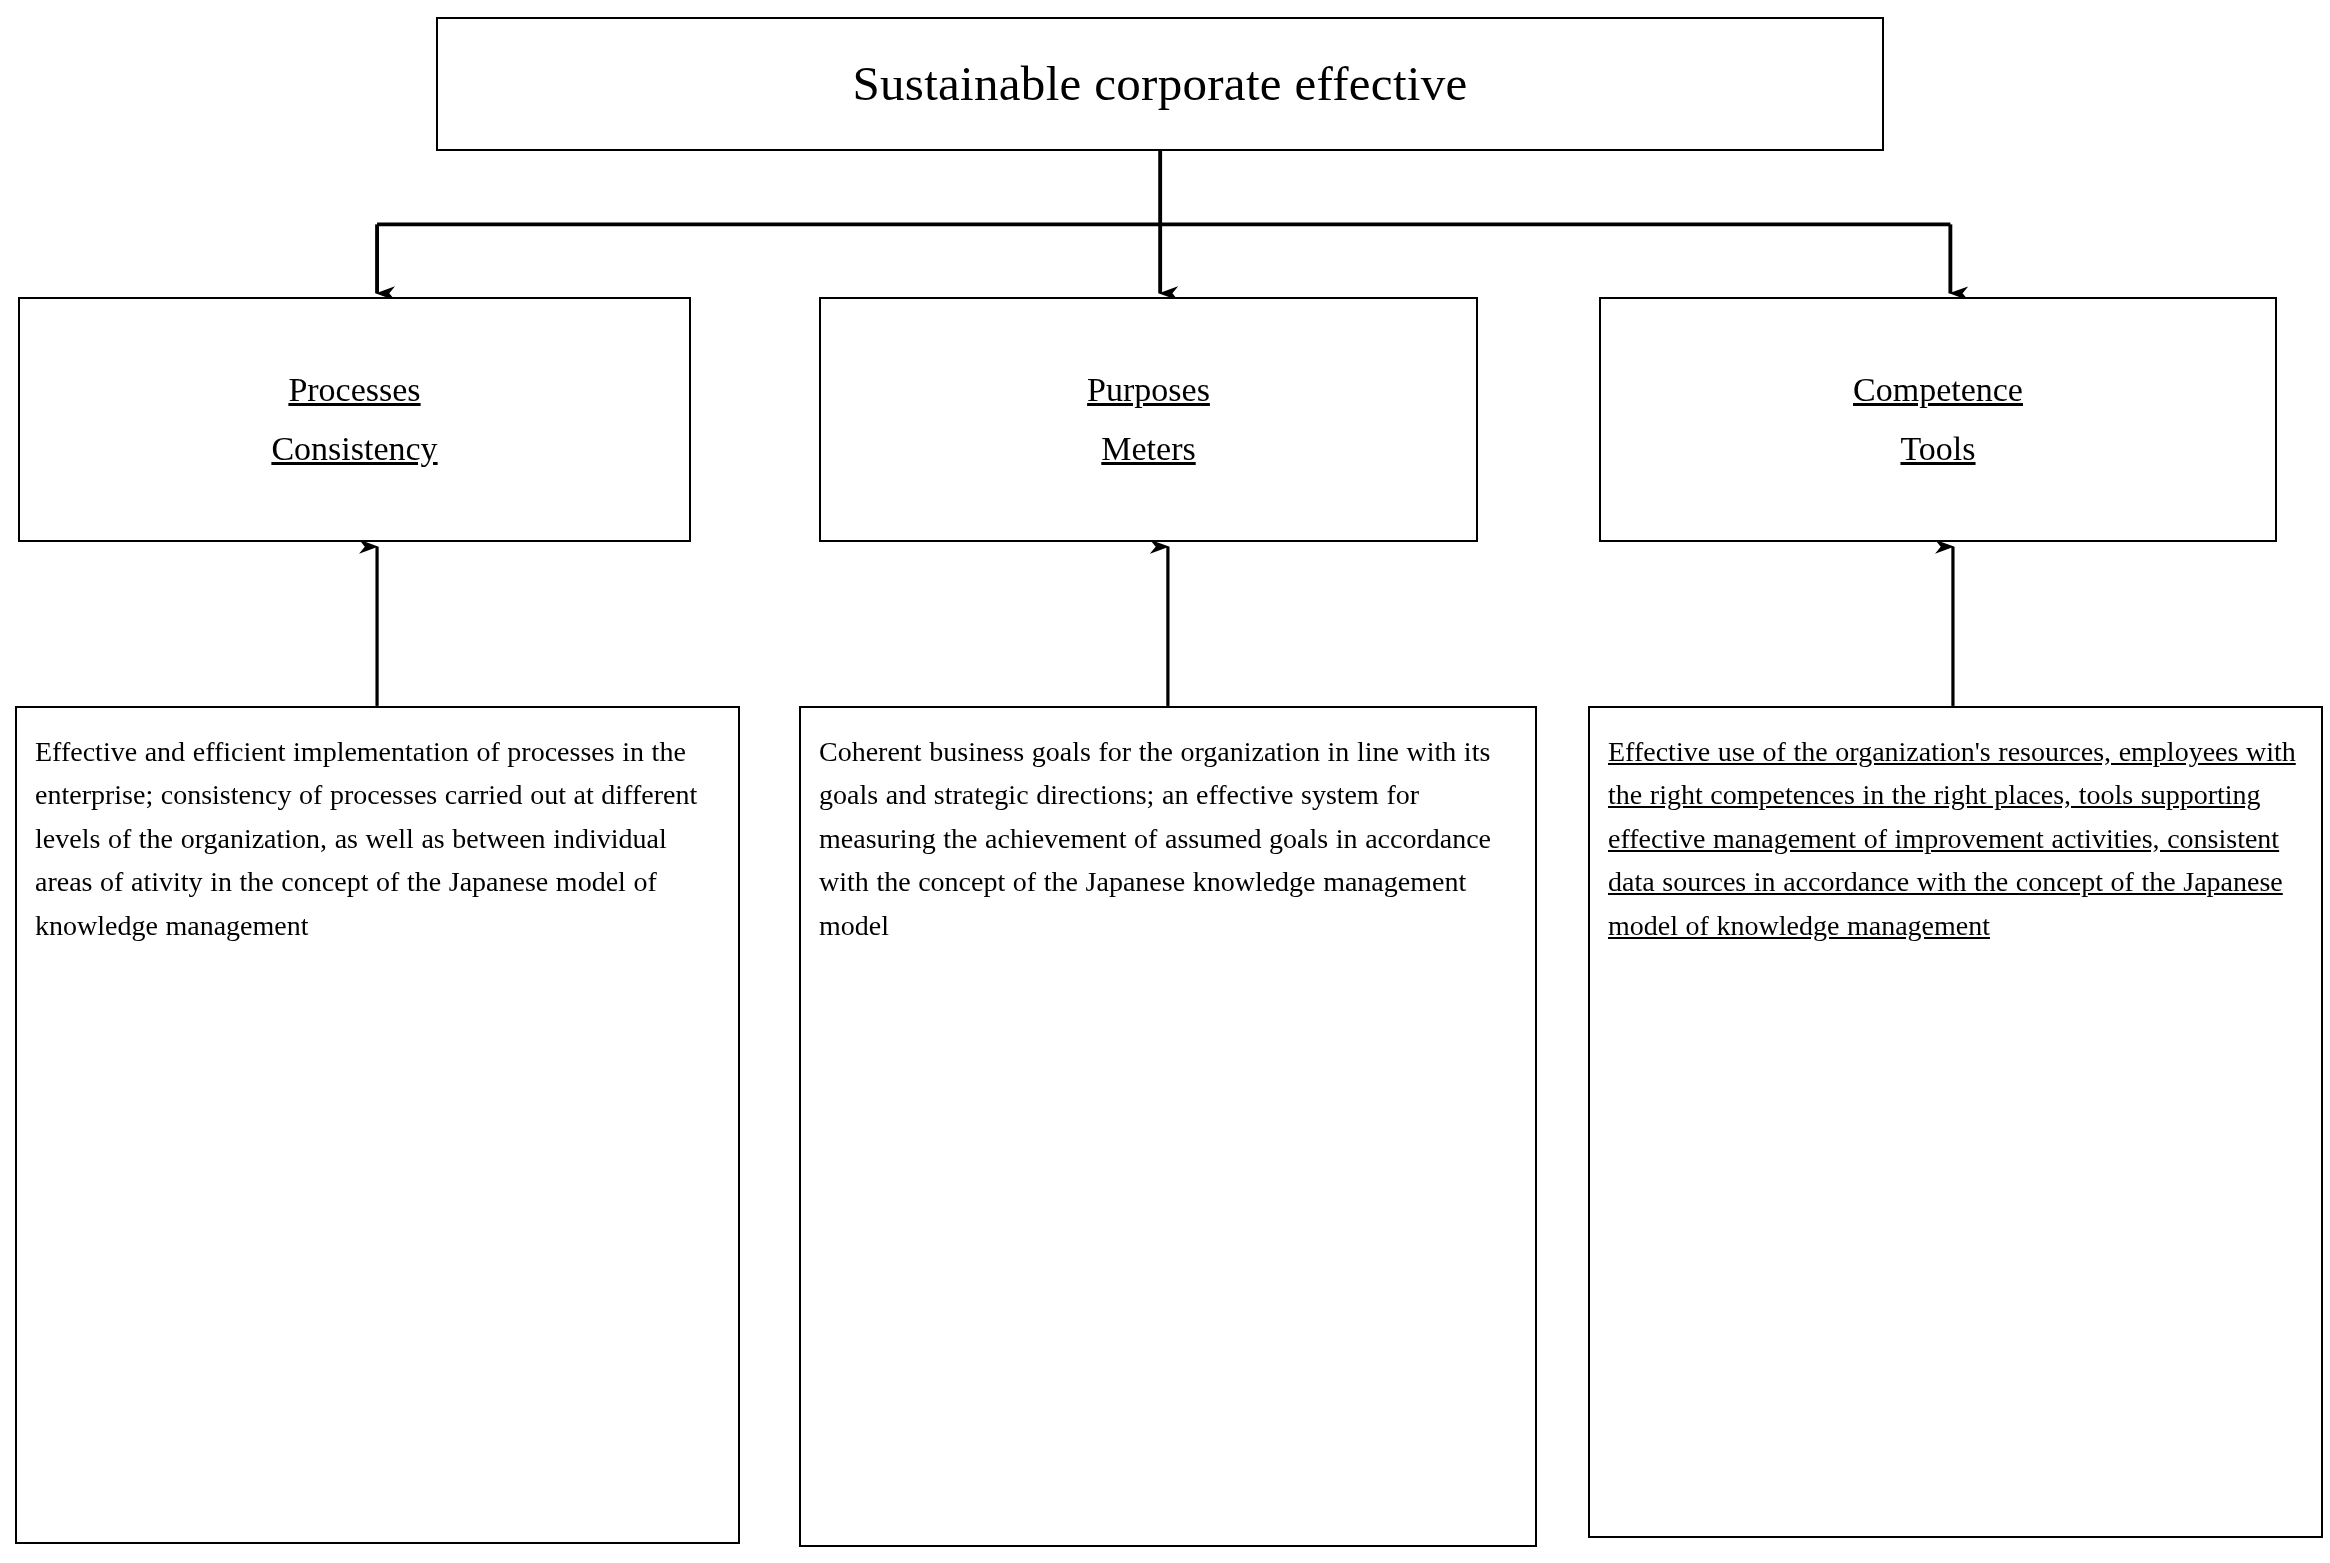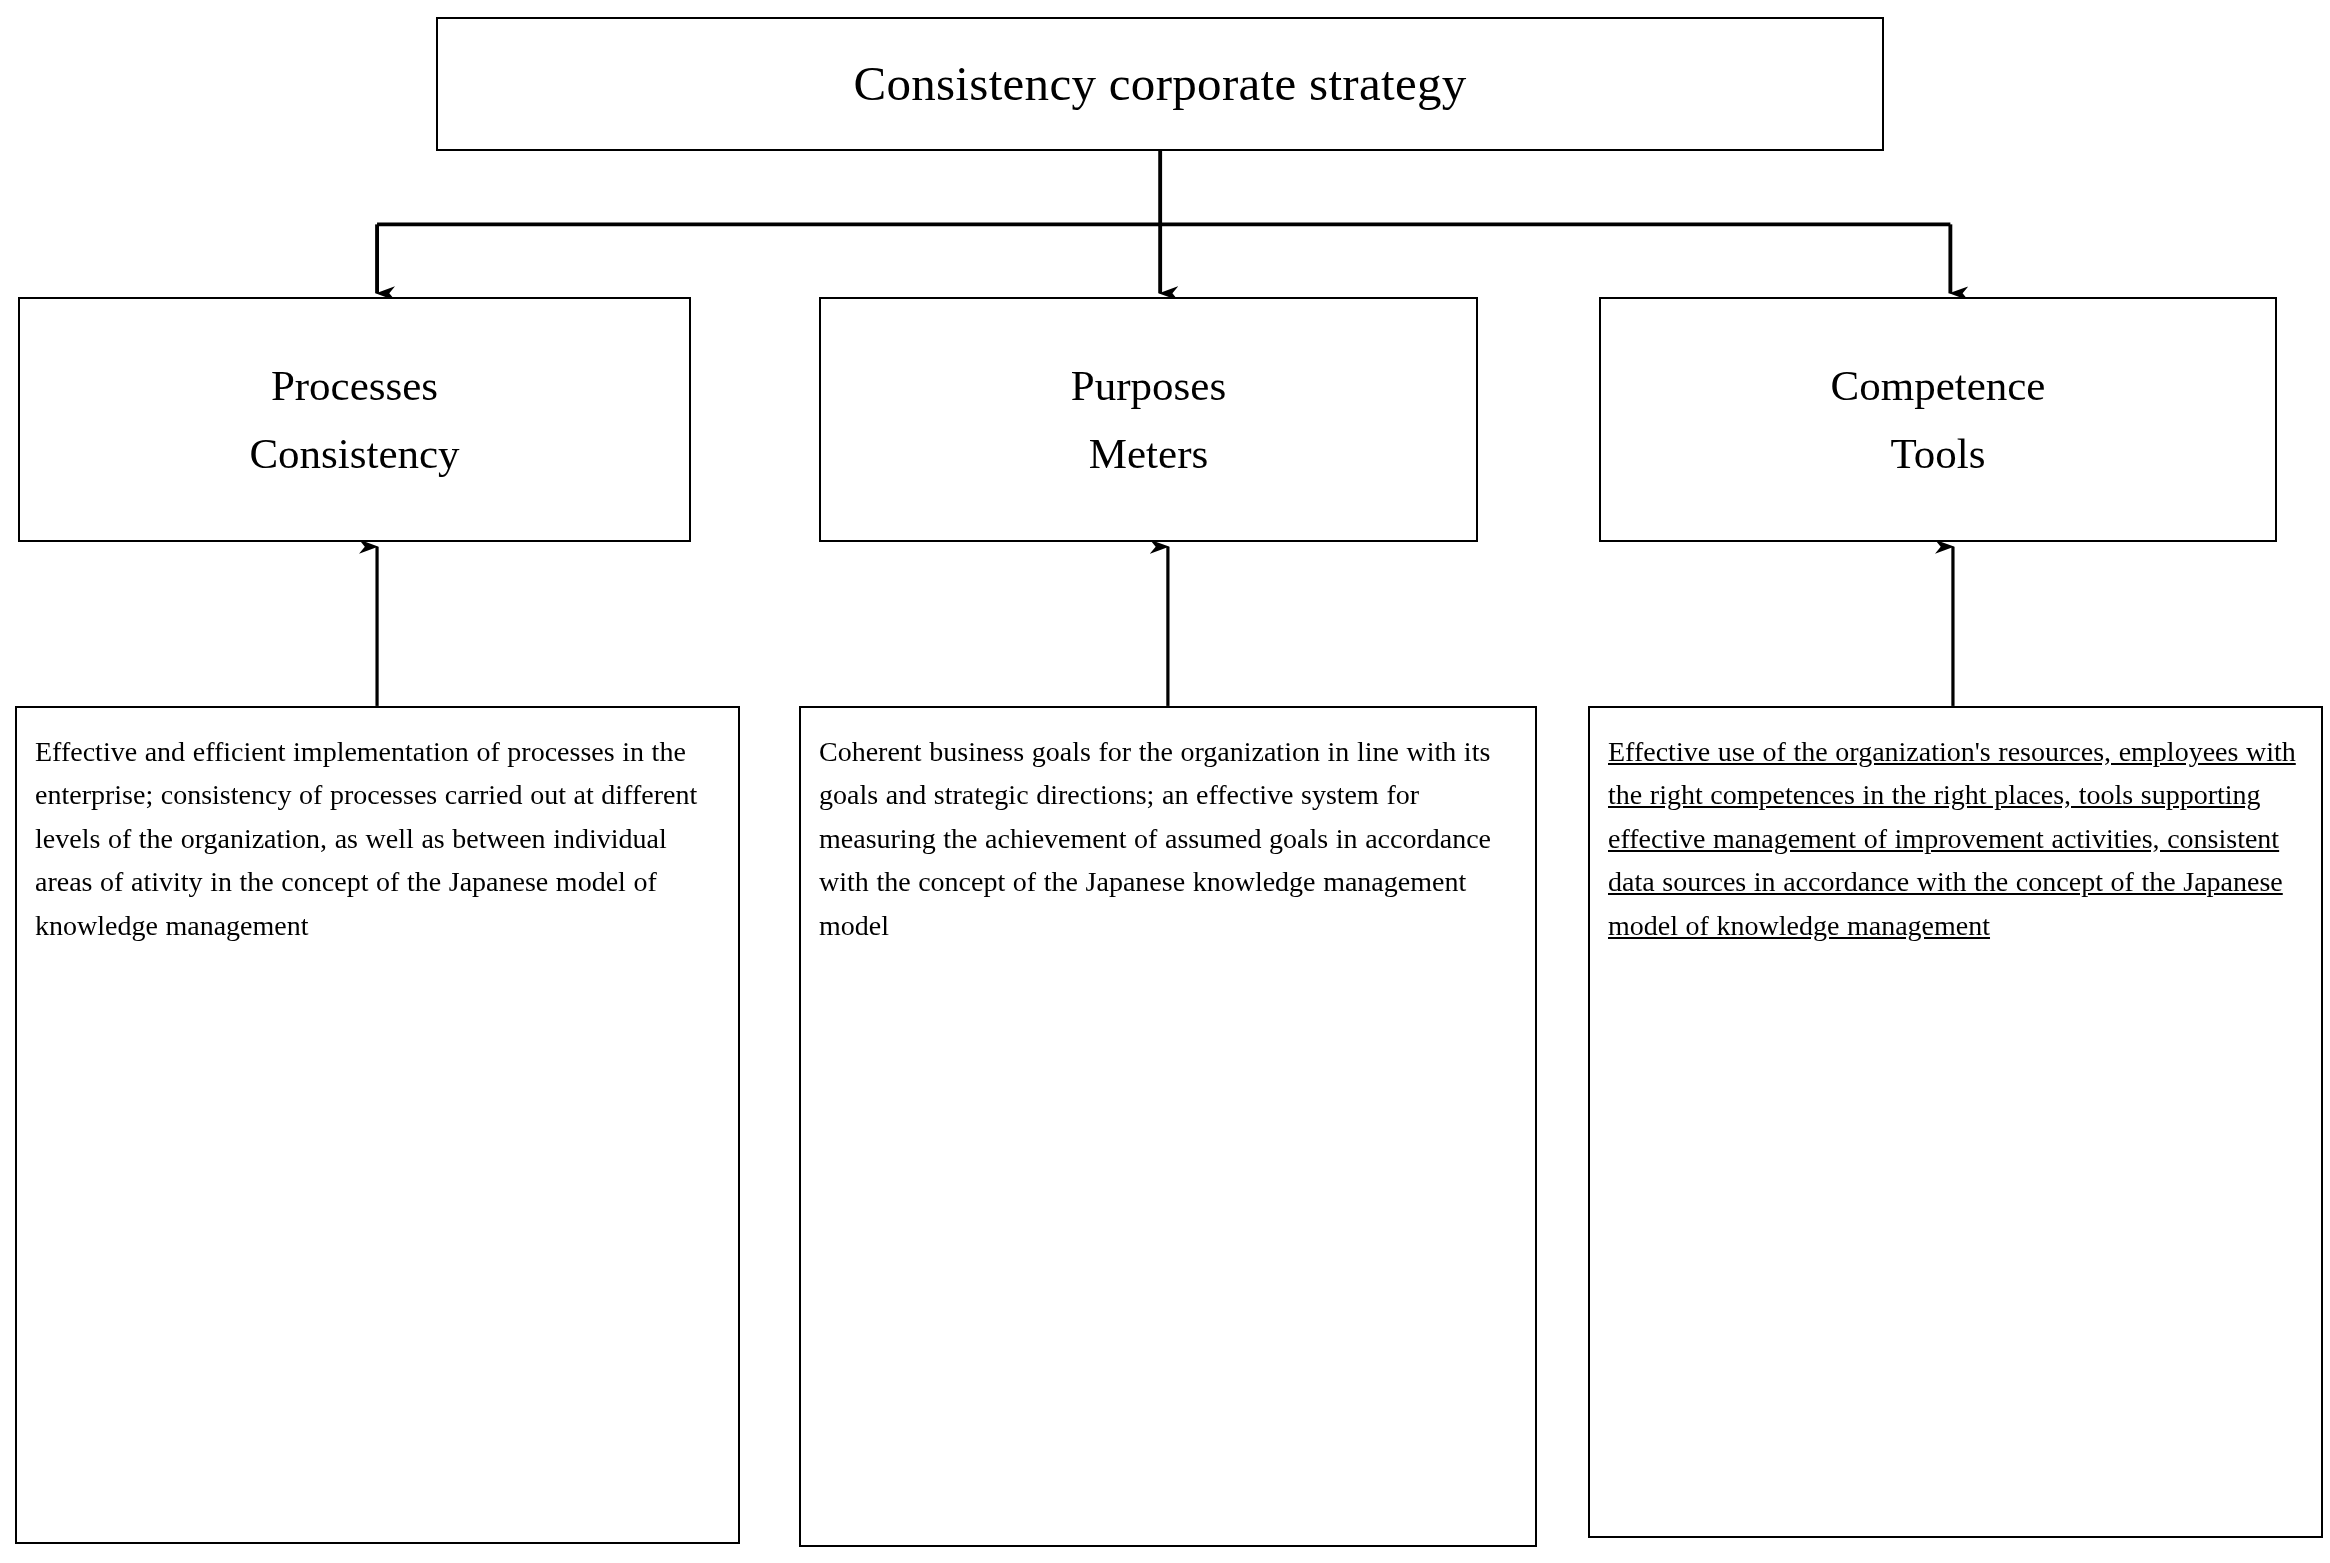--- a/index.html
+++ b/index.html
@@ -47,23 +47,24 @@
     display: flex;
     flex-direction: column;
     align-items: center;
     justify-content: center;
   }
   #mid-box-0 { left: 18px;   width: 673px; }
   #mid-box-1 { left: 819px; width: 659px; }
   #mid-box-2 { left: 1599px; width: 678px; }
   .mid-box .line1,
   .mid-box .line2 {
-    font-size: 43px;
+    font-size: 34px;
     line-height: 1.0;
     text-align: right;
+    text-decoration: underline;
   }
   .mid-box .line1 { margin-bottom: 24.5px; }
   
   .detail-box {
     top: 706px;
     padding: 22px 18px 13px 18px;
   }
   #detail-box-0 { left: 15px;   width: 725px; height: 838px; }
   #detail-box-1 { left: 799px; width: 738px; height: 841px; }
   #detail-box-2 { left: 1588px; width: 735px; height: 832px; text-decoration: underline; }
@@ -107,21 +108,21 @@
     <line x1="1800" y1="348" x2="1800" y2="455" stroke="#000000" stroke-width="6" marker-end="url(#arrow-down)"></line>
 
     <line x1="3026" y1="348" x2="3026" y2="455" stroke="#000000" stroke-width="6" marker-end="url(#arrow-down)"></line>
 
     <line x1="585" y1="1095" x2="585" y2="848" stroke="#000000" stroke-width="5" marker-end="url(#arrow-up)"></line>
     <line x1="1812" y1="1095" x2="1812" y2="848" stroke="#000000" stroke-width="5" marker-end="url(#arrow-up)"></line>
     <line x1="3030" y1="1095" x2="3030" y2="848" stroke="#000000" stroke-width="5" marker-end="url(#arrow-up)"></line>
   </svg>
 
   <div class="box" id="root-box">
-    <div class="label">Consistency corporate strategy</div>
+    <div class="label">Sustainable corporate effective</div>
   </div>
 
   <div class="box mid-box" id="mid-box-0">
     <div class="line1">Processes</div>
     <div class="line2">Consistency</div>
   </div>
 
   <div class="box mid-box" id="mid-box-1">
     <div class="line1">Purposes</div>
     <div class="line2">Meters</div>

